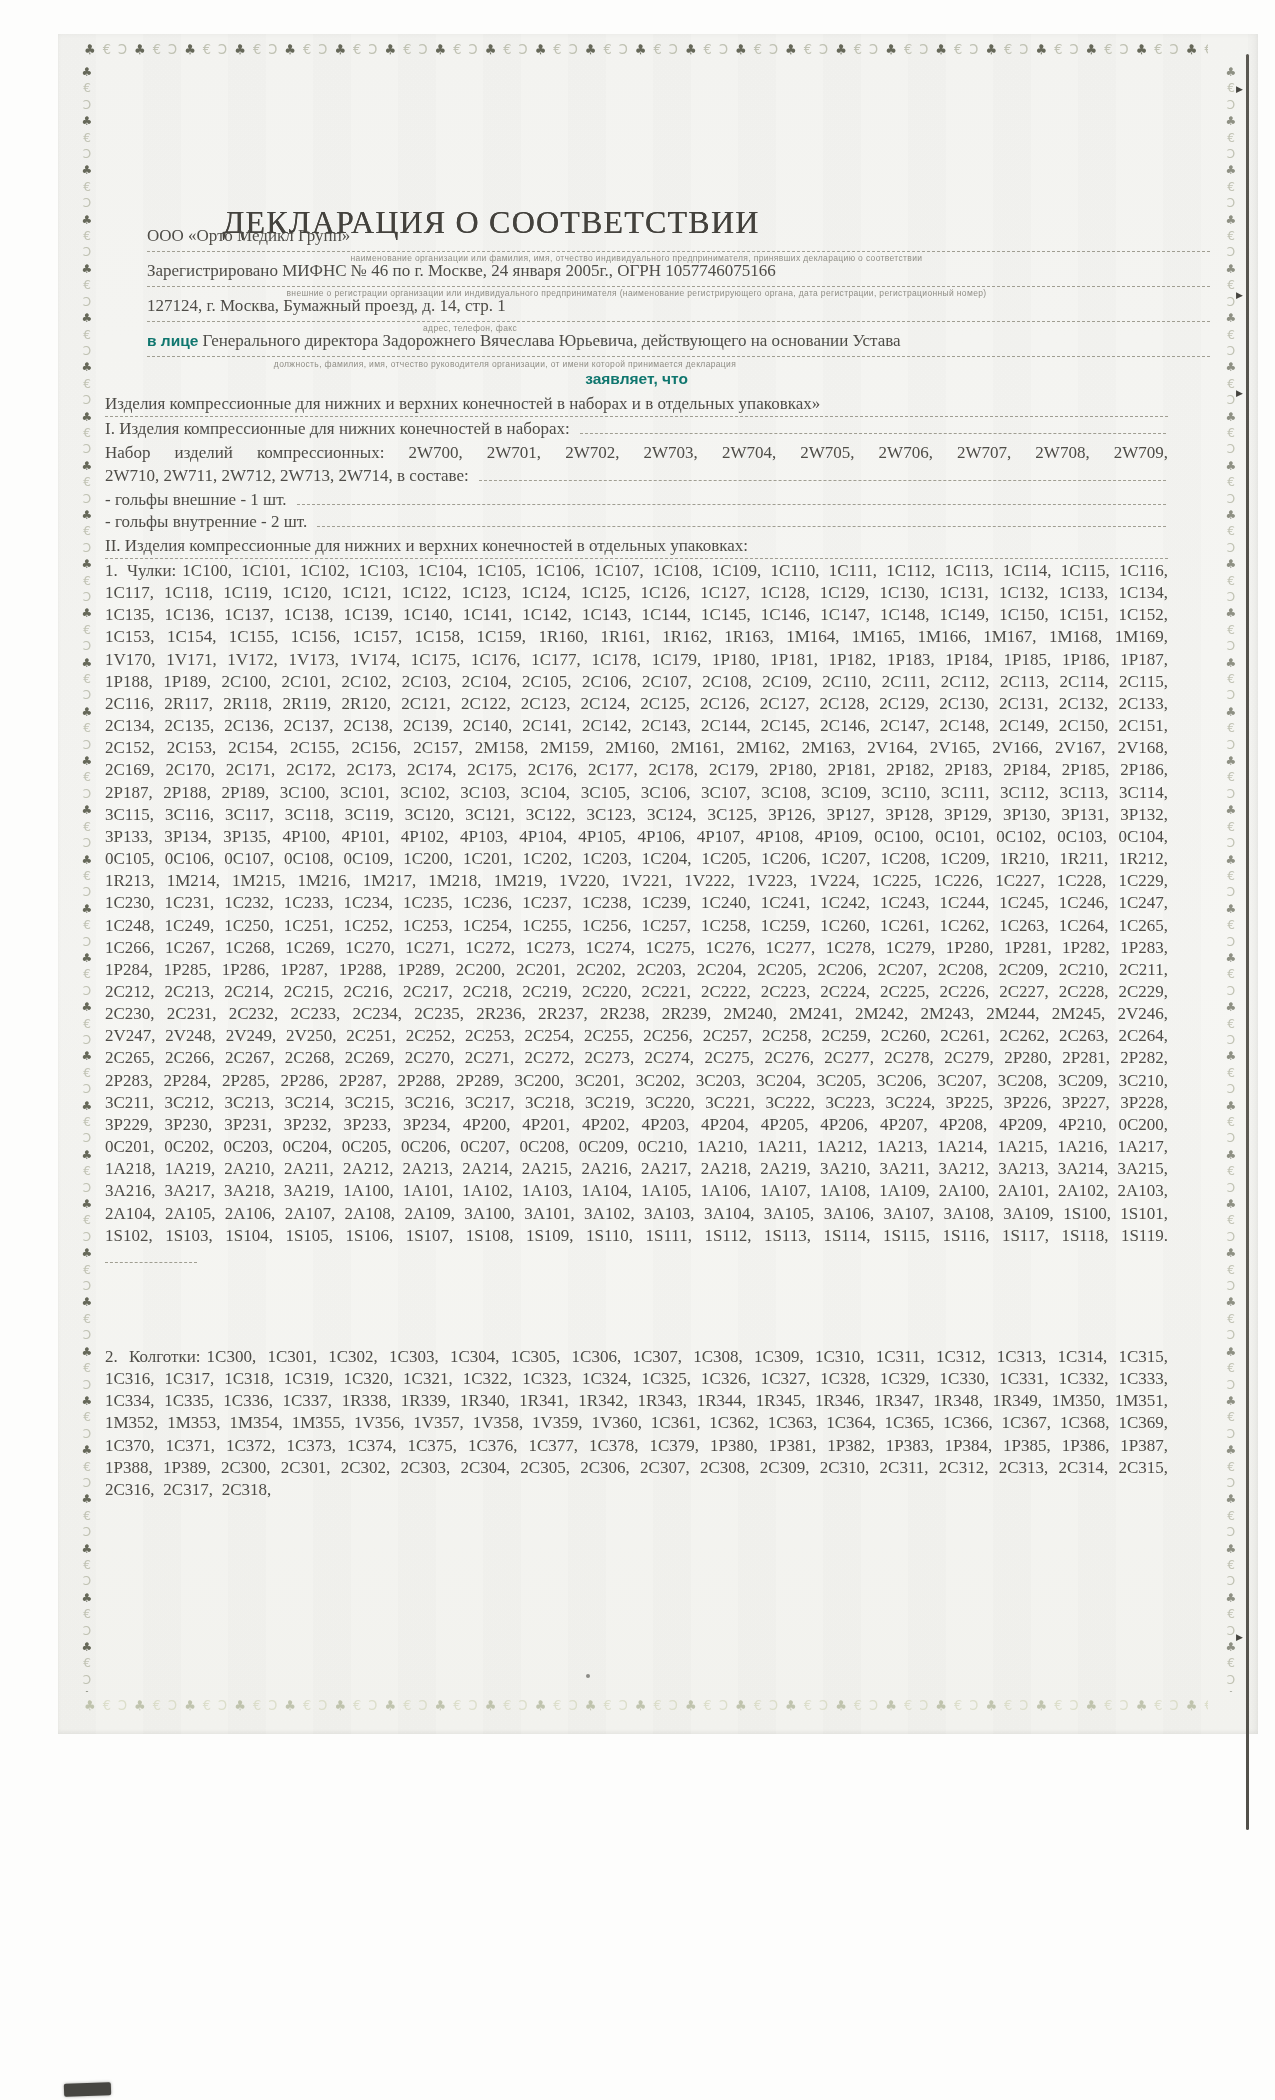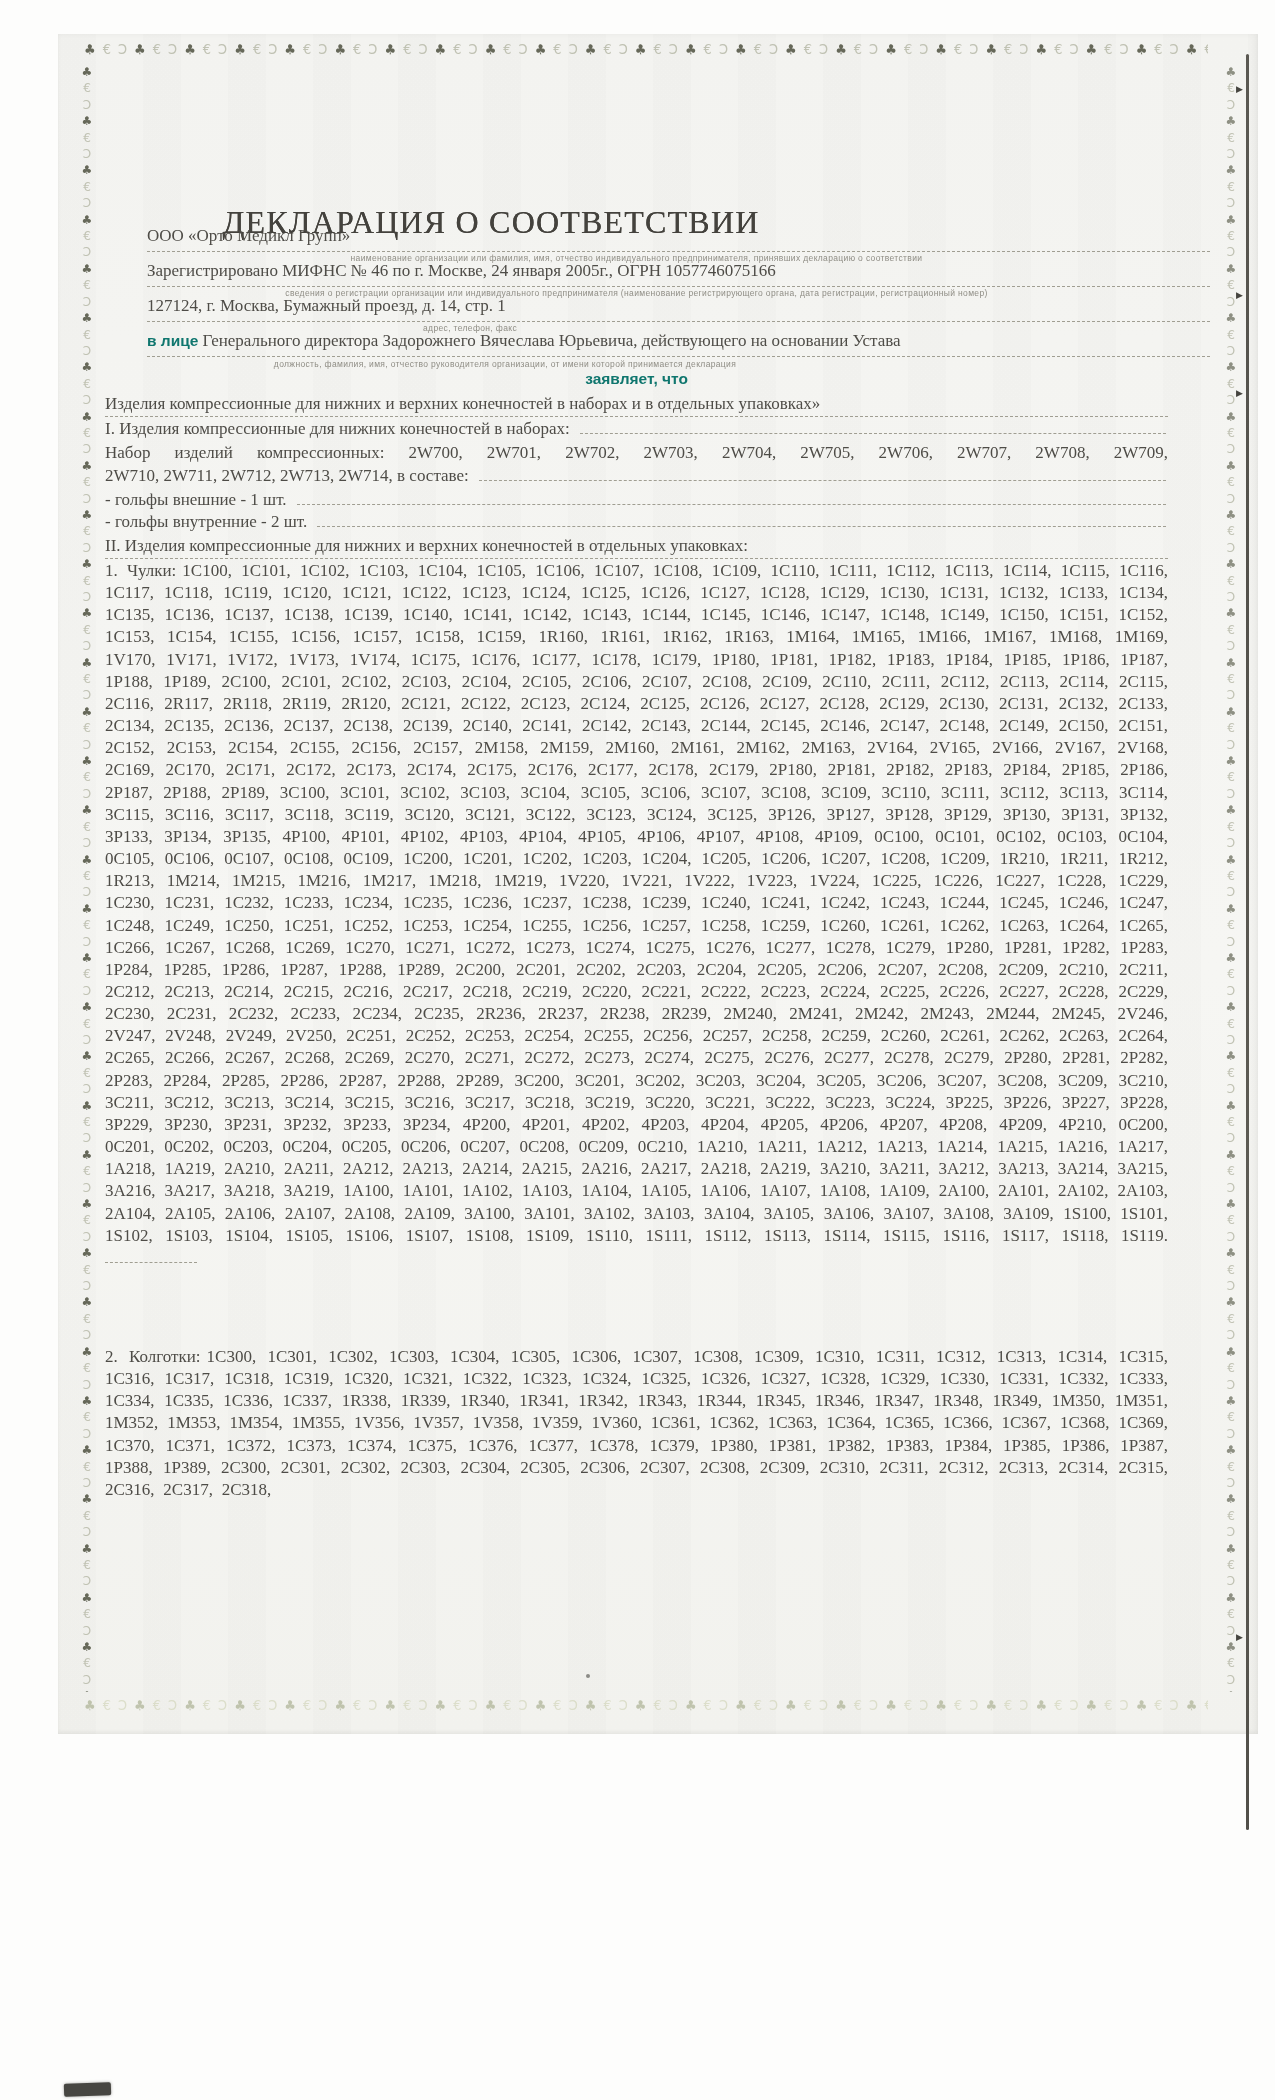--- a/index.html
+++ b/index.html
@@ -294,21 +294,21 @@
 <h1 class="abs title">ДЕКЛАРАЦИЯ О СООТВЕТСТВИИ</h1>
 
 <div class="abs fline" style="top:226px;">
   <span>ООО «Орто Медикл Групп»</span>
 </div>
 <div class="abs fcap" style="top:253px;">наименование организации или фамилия, имя, отчество индивидуального предпринимателя, принявших декларацию о соответствии</div>
 
 <div class="abs fline" style="top:261px;">
   <span>Зарегистрировано МИФНС № 46 по г. Москве, 24 января 2005г., ОГРН 1057746075166</span>
 </div>
-<div class="abs fcap" style="top:288px;">сведения о регистрации организации или индивидуального предпринимателя (наименование регистрирующего органа, дата регистрации, регистрационный номер)</div>
+<div class="abs fcap" style="top:288px;">внешние о регистрации организации или индивидуального предпринимателя (наименование регистрирующего органа, дата регистрации, регистрационный номер)</div>
 
 <div class="abs fline" style="top:296px;">
   <span>127124, г. Москва, Бумажный проезд, д. 14, стр. 1</span>
 </div>
 <div class="abs fcap narrow" style="top:323px;">адрес, телефон, факс</div>
 
 <div class="abs fline" style="top:331px;">
   <span class="b-sans">в лице</span>
   <span>Генерального директора Задорожнего Вячеслава Юрьевича, действующего на основании Устава</span>
 </div>

